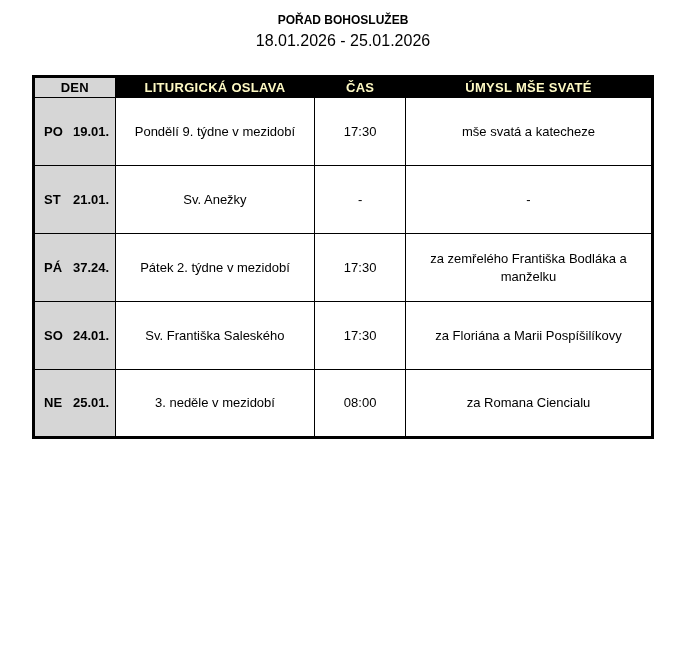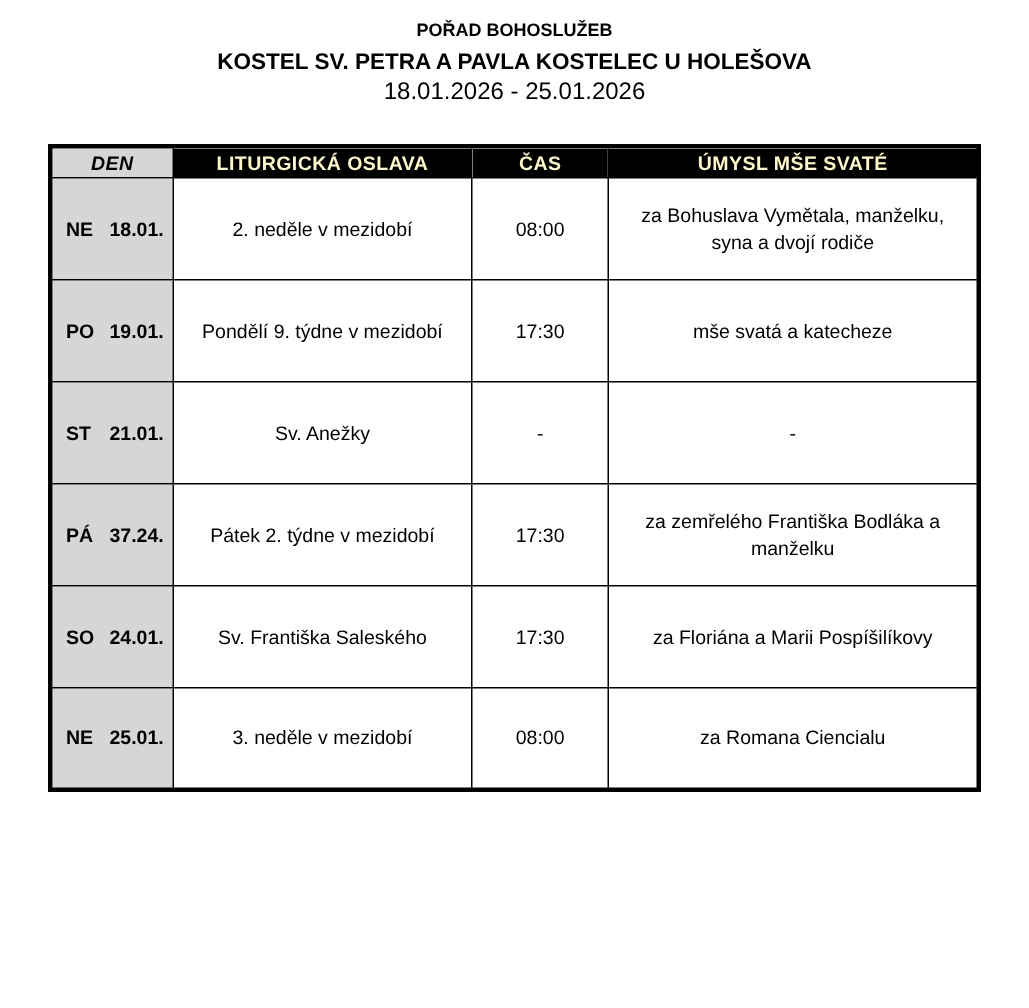--- a/index.html
+++ b/index.html
@@ -26,21 +26,21 @@
     font-size: 13px;
     overflow: hidden;
   }
   .schedule th {
     height: 21px;
     font-weight: bold;
     text-align: center;
     vertical-align: middle;
     letter-spacing: 0.3px;
   }
-  th.col-day   { width: 81px; font-style: italic; }
+  th.col-day   { width: 81px; }
   th.col-cel   { width: 198px; }
   th.col-time  { width: 90px; }
   th.col-int   { width: 245px; }
 
   th.hdr-gray  { background: #d6d6d6; color: #000; }
   th.hdr-dark  { background: #000000; color: #fef9c3; border-left-color: #555; }
 
   .schedule td {
     height: 68px;
     text-align: center;
@@ -57,40 +57,33 @@
   }
   td.day-cell .day-abbr { display: inline-block; min-width: 29px; }
 </style>
 </head>
 <body>
 
 <div class="page">
 
   <div class="doc-header">
     <div class="doc-title">POŘAD BOHOSLUŽEB</div>
-    <div class="doc-subtitle">KOSTEL SV. PETRA A PAVLA KOSTELEC U HOLEŠOVA</div>
     <div class="doc-daterange">18.01.2026 - 25.01.2026</div>
   </div>
 
   <table class="schedule">
     <thead>
       <tr>
         <th class="col-day hdr-gray">DEN</th>
         <th class="col-cel hdr-dark">LITURGICKÁ OSLAVA</th>
         <th class="col-time hdr-dark">ČAS</th>
         <th class="col-int hdr-dark">ÚMYSL MŠE SVATÉ</th>
       </tr>
     </thead>
     <tbody>
-      <tr>
-        <td class="day-cell"><span class="day-abbr">NE</span><span>18.01.</span></td>
-        <td>2. neděle v mezidobí</td>
-        <td>08:00</td>
-        <td>za Bohuslava Vymětala, manželku, syna a dvojí rodiče</td>
-      </tr>
       <tr>
         <td class="day-cell"><span class="day-abbr">PO</span><span>19.01.</span></td>
         <td>Pondělí 9. týdne v mezidobí</td>
         <td>17:30</td>
         <td>mše svatá a katecheze</td>
       </tr>
       <tr>
         <td class="day-cell"><span class="day-abbr">ST</span><span>21.01.</span></td>
         <td>Sv. Anežky</td>
         <td>-</td>

